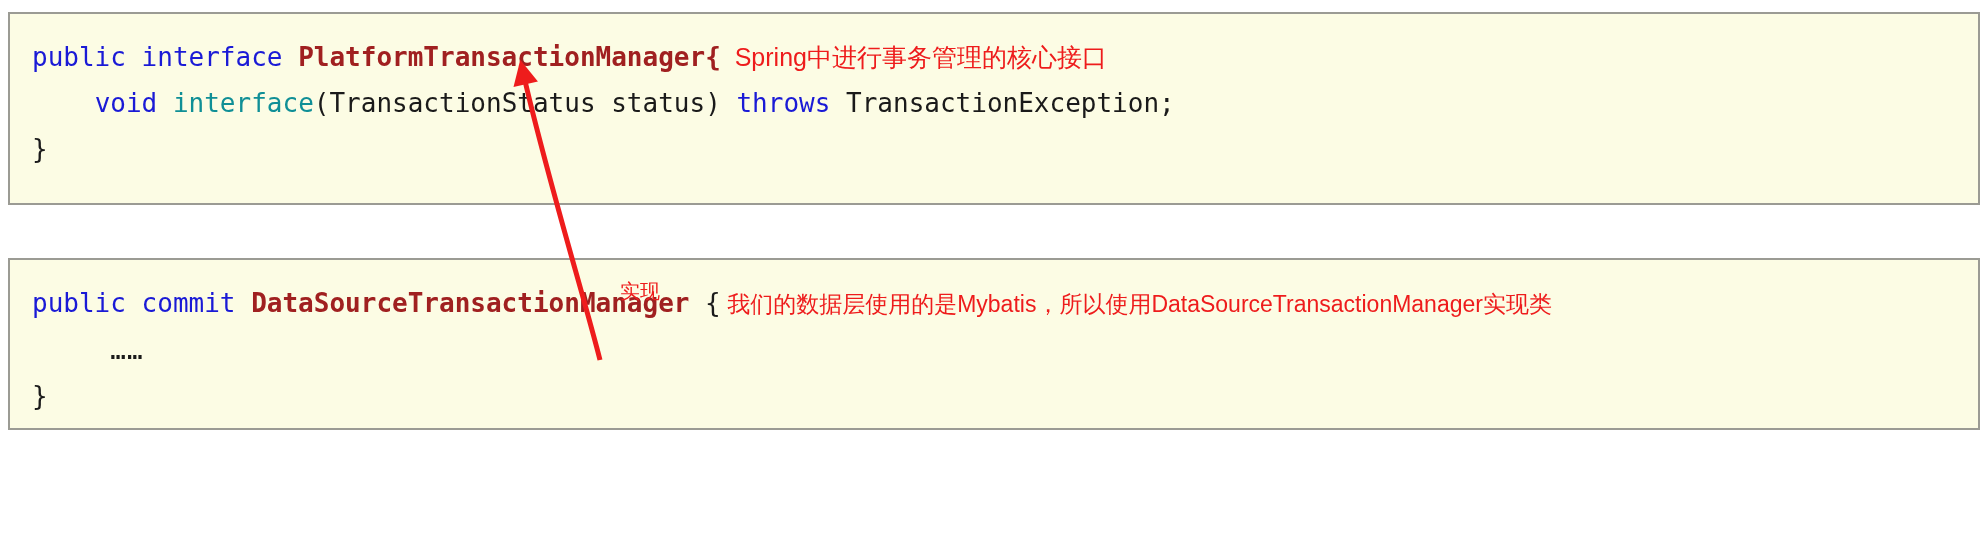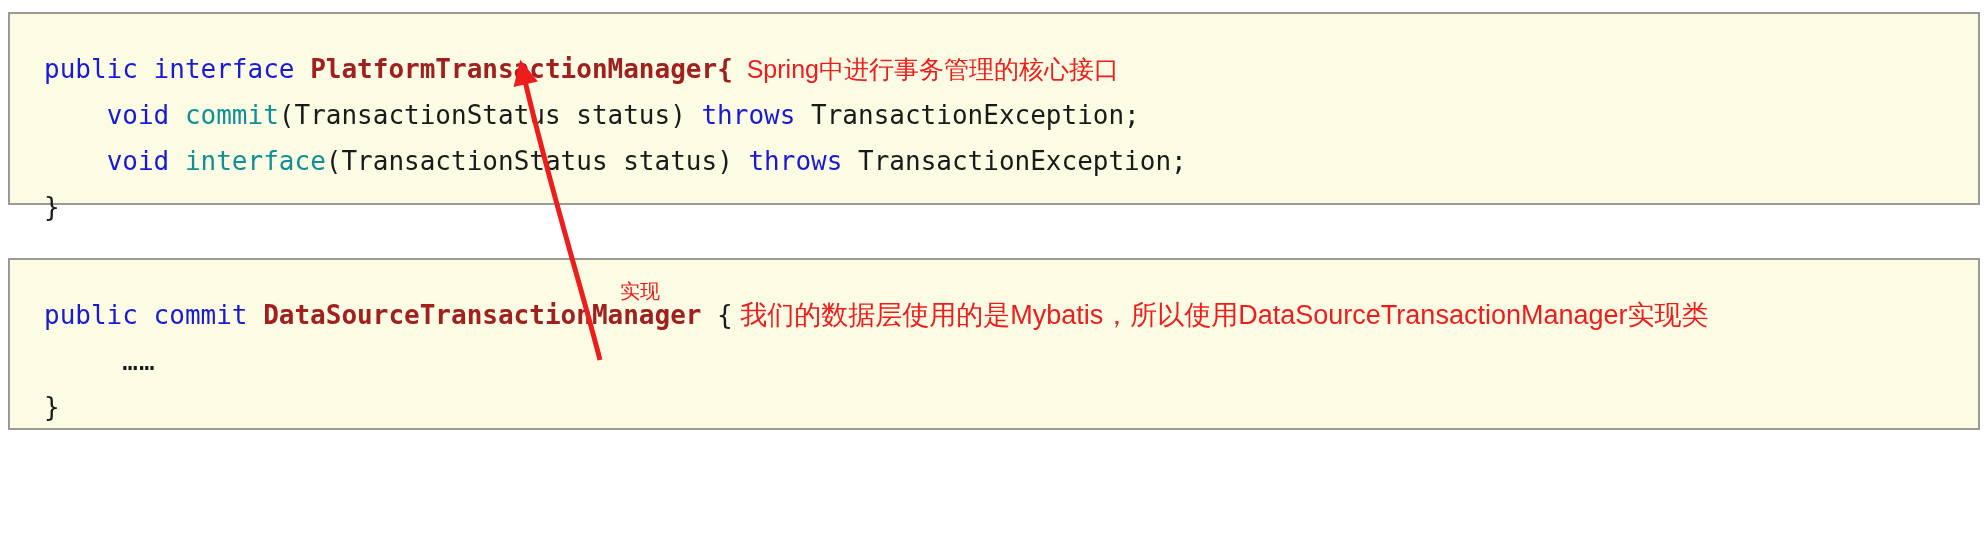--- a/index.html
+++ b/index.html
@@ -20,21 +20,21 @@
     width: 1988px;
     height: 537px;
   }
 
   
   .code-box {
     position: absolute;
     background: #fcfce4;
     border: 2px solid #9b9b94;
     box-sizing: border-box;
-    padding: 12px;
+    padding: 0;
   }
   #box-interface {
     left: 8px;
     top: 12px;
     width: 1972px;
     height: 193px;
   }
   #box-class {
     left: 8px;
     top: 258px;
@@ -62,21 +62,21 @@
 
   
   .annot {
     font-family: "Liberation Sans", sans-serif;
     font-size: 25px;
     color: #ee1c1c;
     font-weight: normal;
   }
   .annot-lg {
     font-family: "Liberation Sans", sans-serif;
-    font-size: 27px;
+    font-size: 23px;
     color: #ee1c1c;
   }
 
   .ellipsis {
     letter-spacing: 1px;
     font-size: 26px;
     color: #1a1a1a;
   }
 
   
@@ -100,21 +100,20 @@
 </style>
 </head>
 <body>
 
 <div id="stage">
 
   <div class="code-box" id="box-interface">
 
     <div class="code-line"><span class="kw">public</span><span class="plain"> </span><span class="kw">interface</span><span class="plain"> </span><span class="type">PlatformTransactionManager</span><span class="type">{</span><span class="annot">  Spring中进行事务管理的核心接口</span></div>
 
-    <div class="code-line"><span class="plain">    </span><span class="kw">void</span><span class="plain"> </span><span class="method">commit</span><span class="plain">(TransactionStatus status) </span><span class="kw">throws</span><span class="plain"> TransactionException;</span></div>
 
     <div class="code-line"><span class="plain">    </span><span class="kw">void</span><span class="plain"> </span><span class="method">interface</span><span class="plain">(TransactionStatus status) </span><span class="kw">throws</span><span class="plain"> TransactionException;</span></div>
 
     <div class="code-line"><span class="plain">}</span></div>
   </div>
 
   <div class="code-box" id="box-class">
 
     <div class="code-line"><span class="kw">public</span><span class="plain"> </span><span class="kw">commit</span><span class="plain"> </span><span class="type">DataSourceTransactionManager</span><span class="plain"> {</span><span class="annot-lg"> 我们的数据层使用的是Mybatis，所以使用DataSourceTransactionManager实现类</span></div>
 

